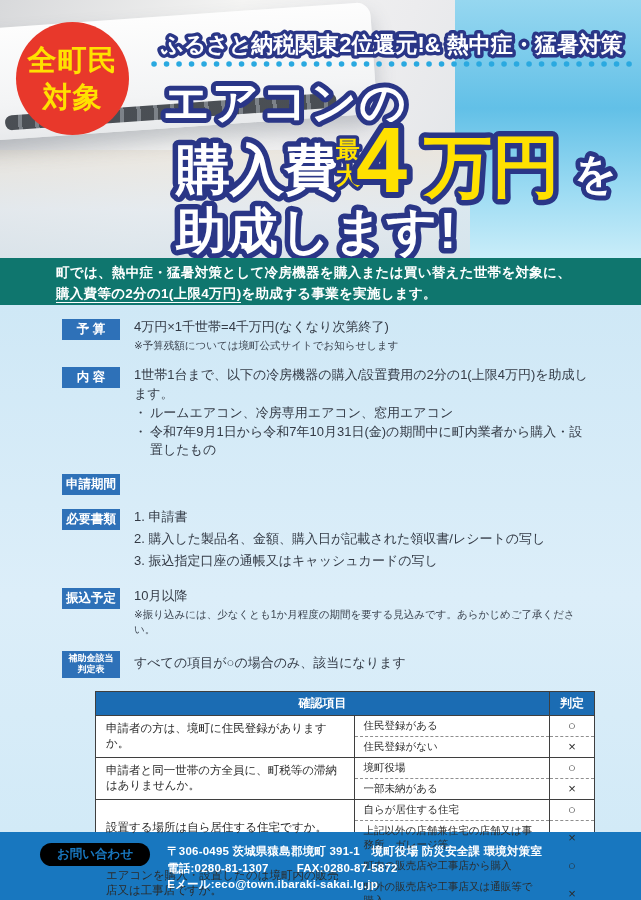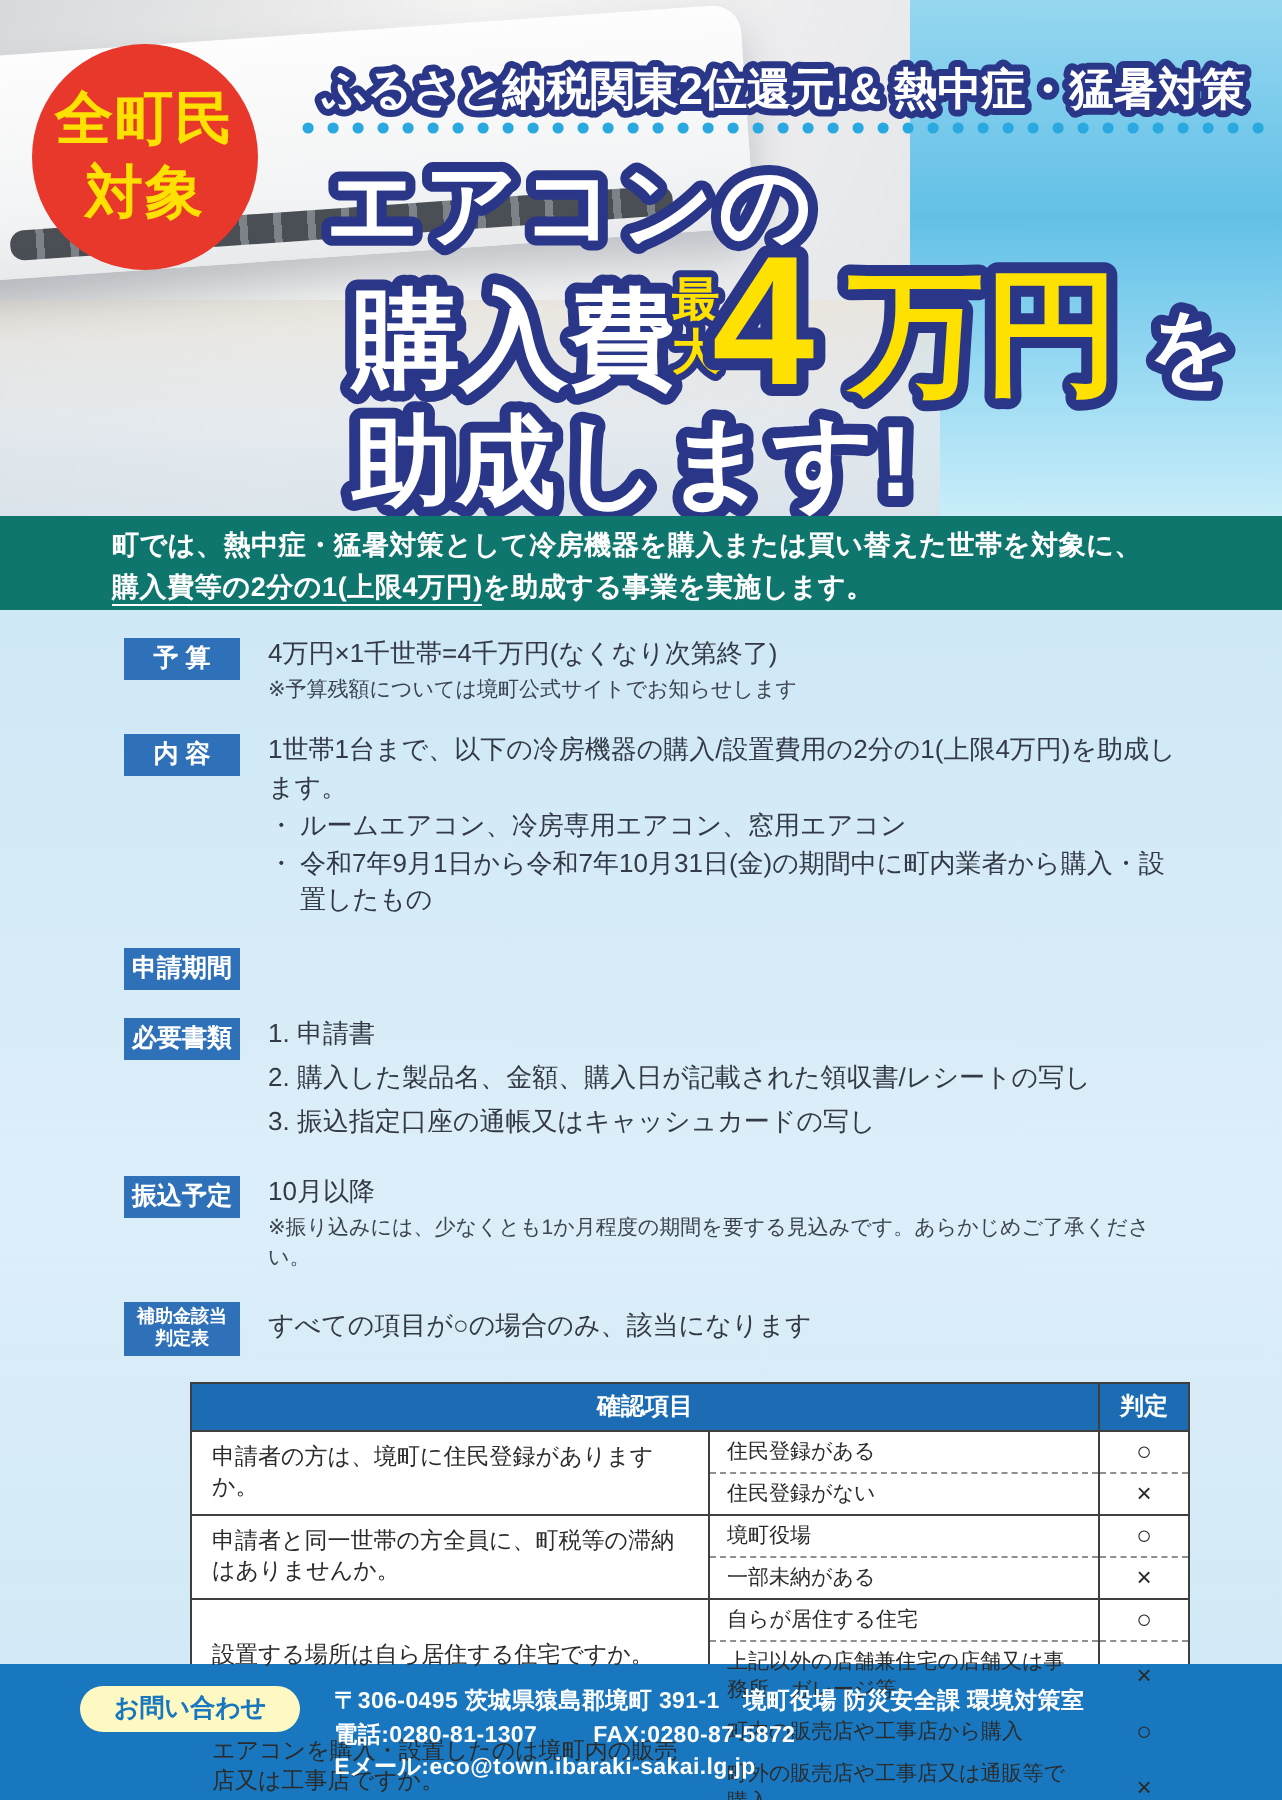--- a/index.html
+++ b/index.html
@@ -54,21 +54,21 @@
   td.q { width:260px; font-size:11.5px; padding:4px 10px; vertical-align:middle; }
   td.c { width:195px; padding:3px 8px; border-left:1px solid #3f3f3f; }
   td.m { width:45px; text-align:center; border-left:1px solid #3f3f3f; font-size:13px; }
   th.judge { border-left:1px solid #3f3f3f; }
   tr.g td { border-top:1px solid #3f3f3f; }
   tr.sub td.c, tr.sub td.m { border-top:1px dashed #8f8f8f; }
 
   
   .footer { width:641px; height:68px; background:#1877bf; display:flex; align-items:flex-start;
             padding:11px 20px 0 40px; }
-  .pill { background:#fef9c3; color:#1877bf; font-weight:bold; font-size:12.5px; border-radius:12px;
+  .pill { background:#000000; color:#1877bf; font-weight:bold; font-size:12.5px; border-radius:12px;
           padding:3px 17px; margin-right:17px; white-space:nowrap; }
   .contact { color:#ffffff; font-size:11.5px; line-height:1.45; font-weight:bold; letter-spacing:.2px; }
   .contact .row span.gap { display:inline-block; width:28px; }
 </style>
 </head>
 <body>
 
 <div class="page">
 
   <div class="hero">

